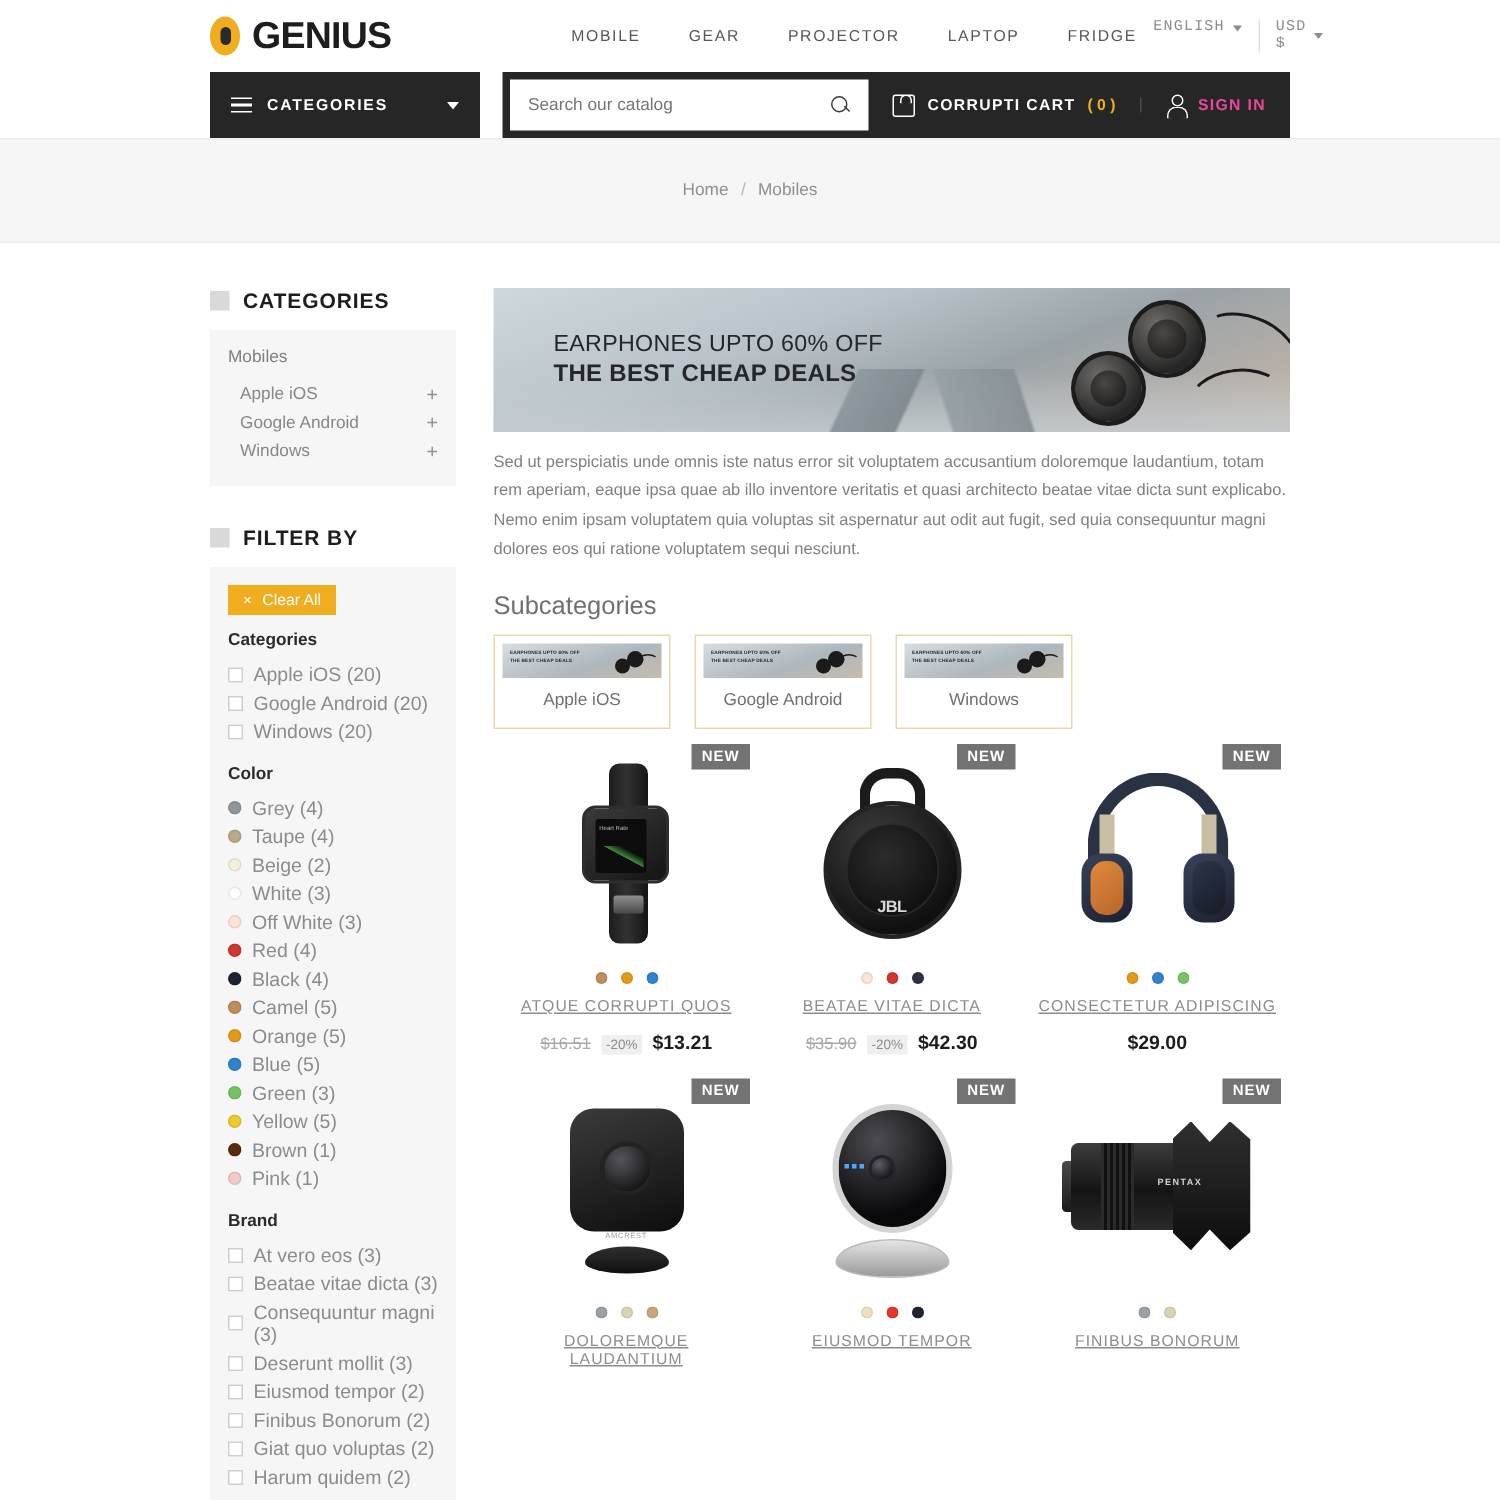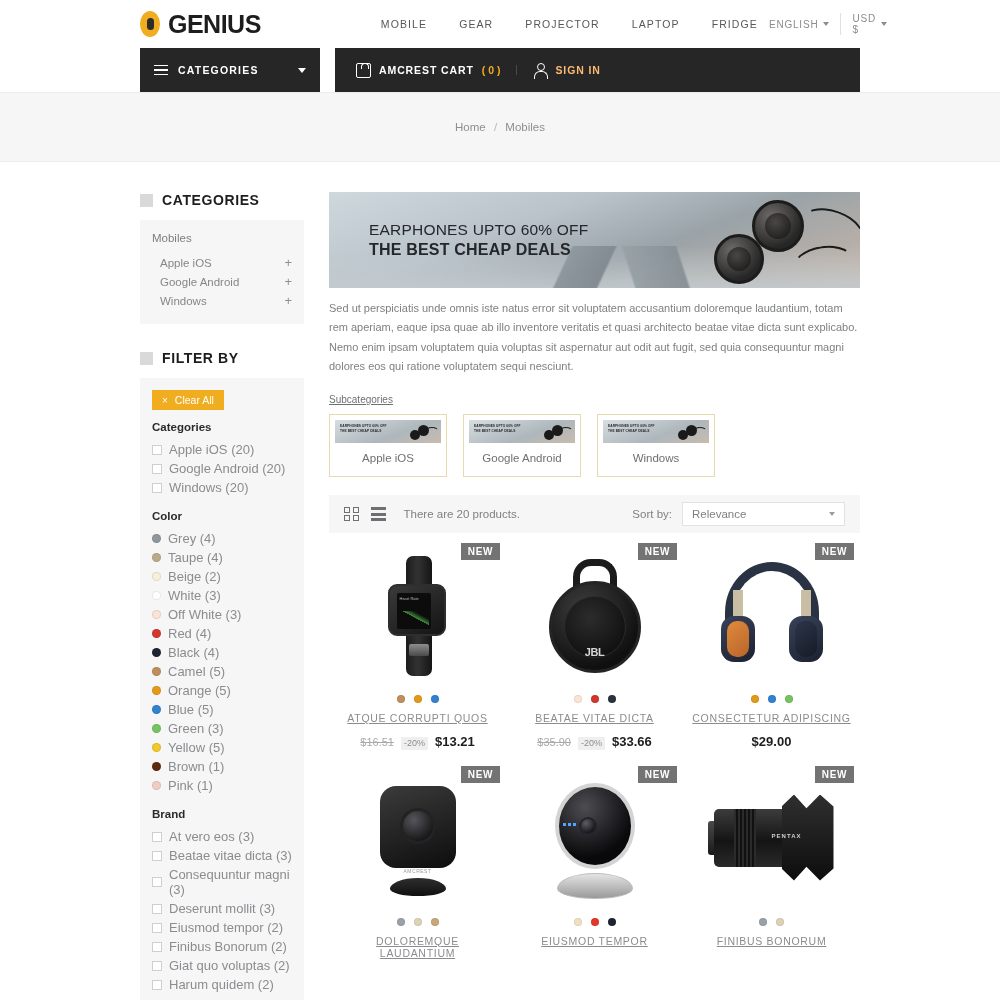--- a/index.html
+++ b/index.html
@@ -33,21 +33,21 @@
     font-size: 25px; font-weight: bold; letter-spacing: -0.5px; color: #1d1d1d;
   }
   .mainnav {
     display: flex; align-items: center; gap: 32px;
     margin-left: 120px;
   }
   .mainnav a {
     font-size: 10.5px; letter-spacing: 1.1px; color: #55575a;
     text-decoration: none; font-weight: 500;
   }
-  .selectors { margin-left: auto; display: flex; align-items: center; }
+  .selectors { margin-left: auto; display: flex; align-items: flex-start; font-family: Liberation Mono, monospace; }
   .sel {
     font-size: 10px; letter-spacing: .8px; color: #8a8c8f;
     padding: 0 11px; display: flex; align-items: center; gap: 5px;
   }
   .sel + .sel { border-left: 1px solid #e0e0e0; }
   .caret {
     width: 0; height: 0;
     border-left: 3.5px solid transparent; border-right: 3.5px solid transparent;
     border-top: 4px solid #8a8c8f;
   }
@@ -100,21 +100,21 @@
     position: relative;
   }
   .cart-ico::after {
     content: ''; position: absolute; left: 3.5px; top: -1px;
     width: 6px; height: 5px; border: 1.5px solid #fff; border-bottom: 0;
     border-radius: 4px 4px 0 0;
   }
   .cartzone .txt { font-size: 10.5px; font-weight: bold; letter-spacing: .9px; }
   .cartzone .cnt { color: #f0ad1f; font-size: 10.5px; font-weight: bold; }
   .divider-v { width: 1px; background: #4a4a4a; margin: 12px 0; }
-  .signzone { display: flex; align-items: center; gap: 8px; padding: 0 16px 0 16px; color: #fdba74; }
+  .signzone { display: flex; align-items: center; gap: 8px; padding: 0 16px 0 16px; color: #ec4899; }
   .user-ico { width: 14px; height: 14px; position: relative; }
   .user-ico::before {
     content: ''; position: absolute; left: 4px; top: 0;
     width: 6px; height: 6px; border: 1.4px solid #fff; border-radius: 50%;
   }
   .user-ico::after {
     content: ''; position: absolute; left: 1px; top: 7.5px;
     width: 12px; height: 7px; border: 1.4px solid #fff; border-bottom: 0;
     border-radius: 6px 6px 0 0;
   }
@@ -200,21 +200,21 @@
   .cord {
     position: absolute; border: 2.5px solid #1a1a1a; border-radius: 50%;
     border-color: #1a1a1a transparent transparent transparent;
   }
 
   .herotext {
     font-size: 11px; line-height: 1.75; color: #7e8083; margin-top: 11px;
   }
 
   
-  .subcat-title { font-size: 10px; color: #6e7073; margin: 18px 0 9px 0; text-decoration: underline; }
+  .subcat-title { font-size: 17px; color: #6e7073; margin: 18px 0 9px 0; }
   .subcats { display: flex; gap: 16px; }
   .subcat {
     width: 118px; border: 1px solid #ead9ae; background: #fff; padding: 5px;
   }
   .subcat .thumb {
     height: 23px; position: relative; overflow: hidden;
     background: linear-gradient(160deg, #d7dee2, #aeb7bc 60%, #c9bbae);
   }
   .subcat .thumb .tt {
     position: absolute; left: 5px; top: 4px; color: #24262a;
@@ -441,23 +441,27 @@
   <div class="cat-btn">
     <span class="burger">
         <i></i>
         <i></i>
         <i></i>
       </span>
     <span class="lbl">CATEGORIES</span>
     <span class="caret-w"></span>
   </div>
   <div class="searchwrap">
+    <div class="searchbox">
+      <input type="text" placeholder="Search our catalog" style="">
+      <span class="search-ico"></span>
+    </div>
     <div class="cartzone">
       <span class="cart-ico"></span>
-      <span class="txt">AMCREST CART</span>
+      <span class="txt">CORRUPTI CART</span>
       <span class="cnt">( 0 )</span>
     </div>
     <div class="divider-v"></div>
     <div class="signzone">
       <span class="user-ico"></span>
       <span class="txt">SIGN IN</span>
     </div>
   </div>
 </div>
 
@@ -689,41 +693,20 @@
             <div class="tb">
               <span style="position:absolute;right:8px;top:2px;width:11px;height:11px;border-radius:50%;background:#1a1a1a"></span>
               <span style="position:absolute;right:17px;top:7px;width:10px;height:10px;border-radius:50%;background:#1a1a1a"></span>
               <span style="position:absolute;right:-2px;top:4px;width:14px;height:9px;border:1.5px solid #1a1a1a;border-radius:50%;border-color:#1a1a1a transparent transparent transparent"></span>
             </div>
           </div>
           <div class="nm">Windows</div>
         </div>
       </div>
 
-    <div class="toolbar">
-      <span class="grid-ico">
-          <i></i>
-          <i></i>
-          <i></i>
-          <i></i>
-        </span>
-      <span class="list-ico">
-          <i></i>
-          <i></i>
-          <i></i>
-        </span>
-      <span class="prodcount">There are 20 products.</span>
-      <div class="sortzone">
-        <span class="sortlabel">Sort by:</span>
-        <div class="sortsel">
-          <span>Relevance</span>
-          <span class="caret2"></span>
-        </div>
-      </div>
-    </div>
 
     <div class="grid" id="product-grid">
         <div class="pcard">
           <span class="badge">NEW</span>
           <div class="pimg">
             <div class="watch">
               <span class="band"></span>
               <span class="face">
                 <span class="scr">
                   <span class="t">Heart Rate</span>
@@ -756,21 +739,21 @@
           </div>
           <div class="dots">
             <span class="d" style="background:#fbe3d6"></span>
             <span class="d" style="background:#d2362c"></span>
             <span class="d" style="background:#2b3140"></span>
           </div>
           <div class="pname">BEATAE VITAE DICTA</div>
           <div class="pprice">
             <span class="old">$35.90</span>
             <span class="disc">-20%</span>
-            <span class="now">$33.66</span>
+            <span class="now">$42.30</span>
           </div>
         </div>
         <div class="pcard">
           <span class="badge">NEW</span>
           <div class="pimg">
             <div class="hp">
               <span class="arc"></span>
               <span class="slid l"></span>
               <span class="slid r"></span>
               <span class="cup l">

